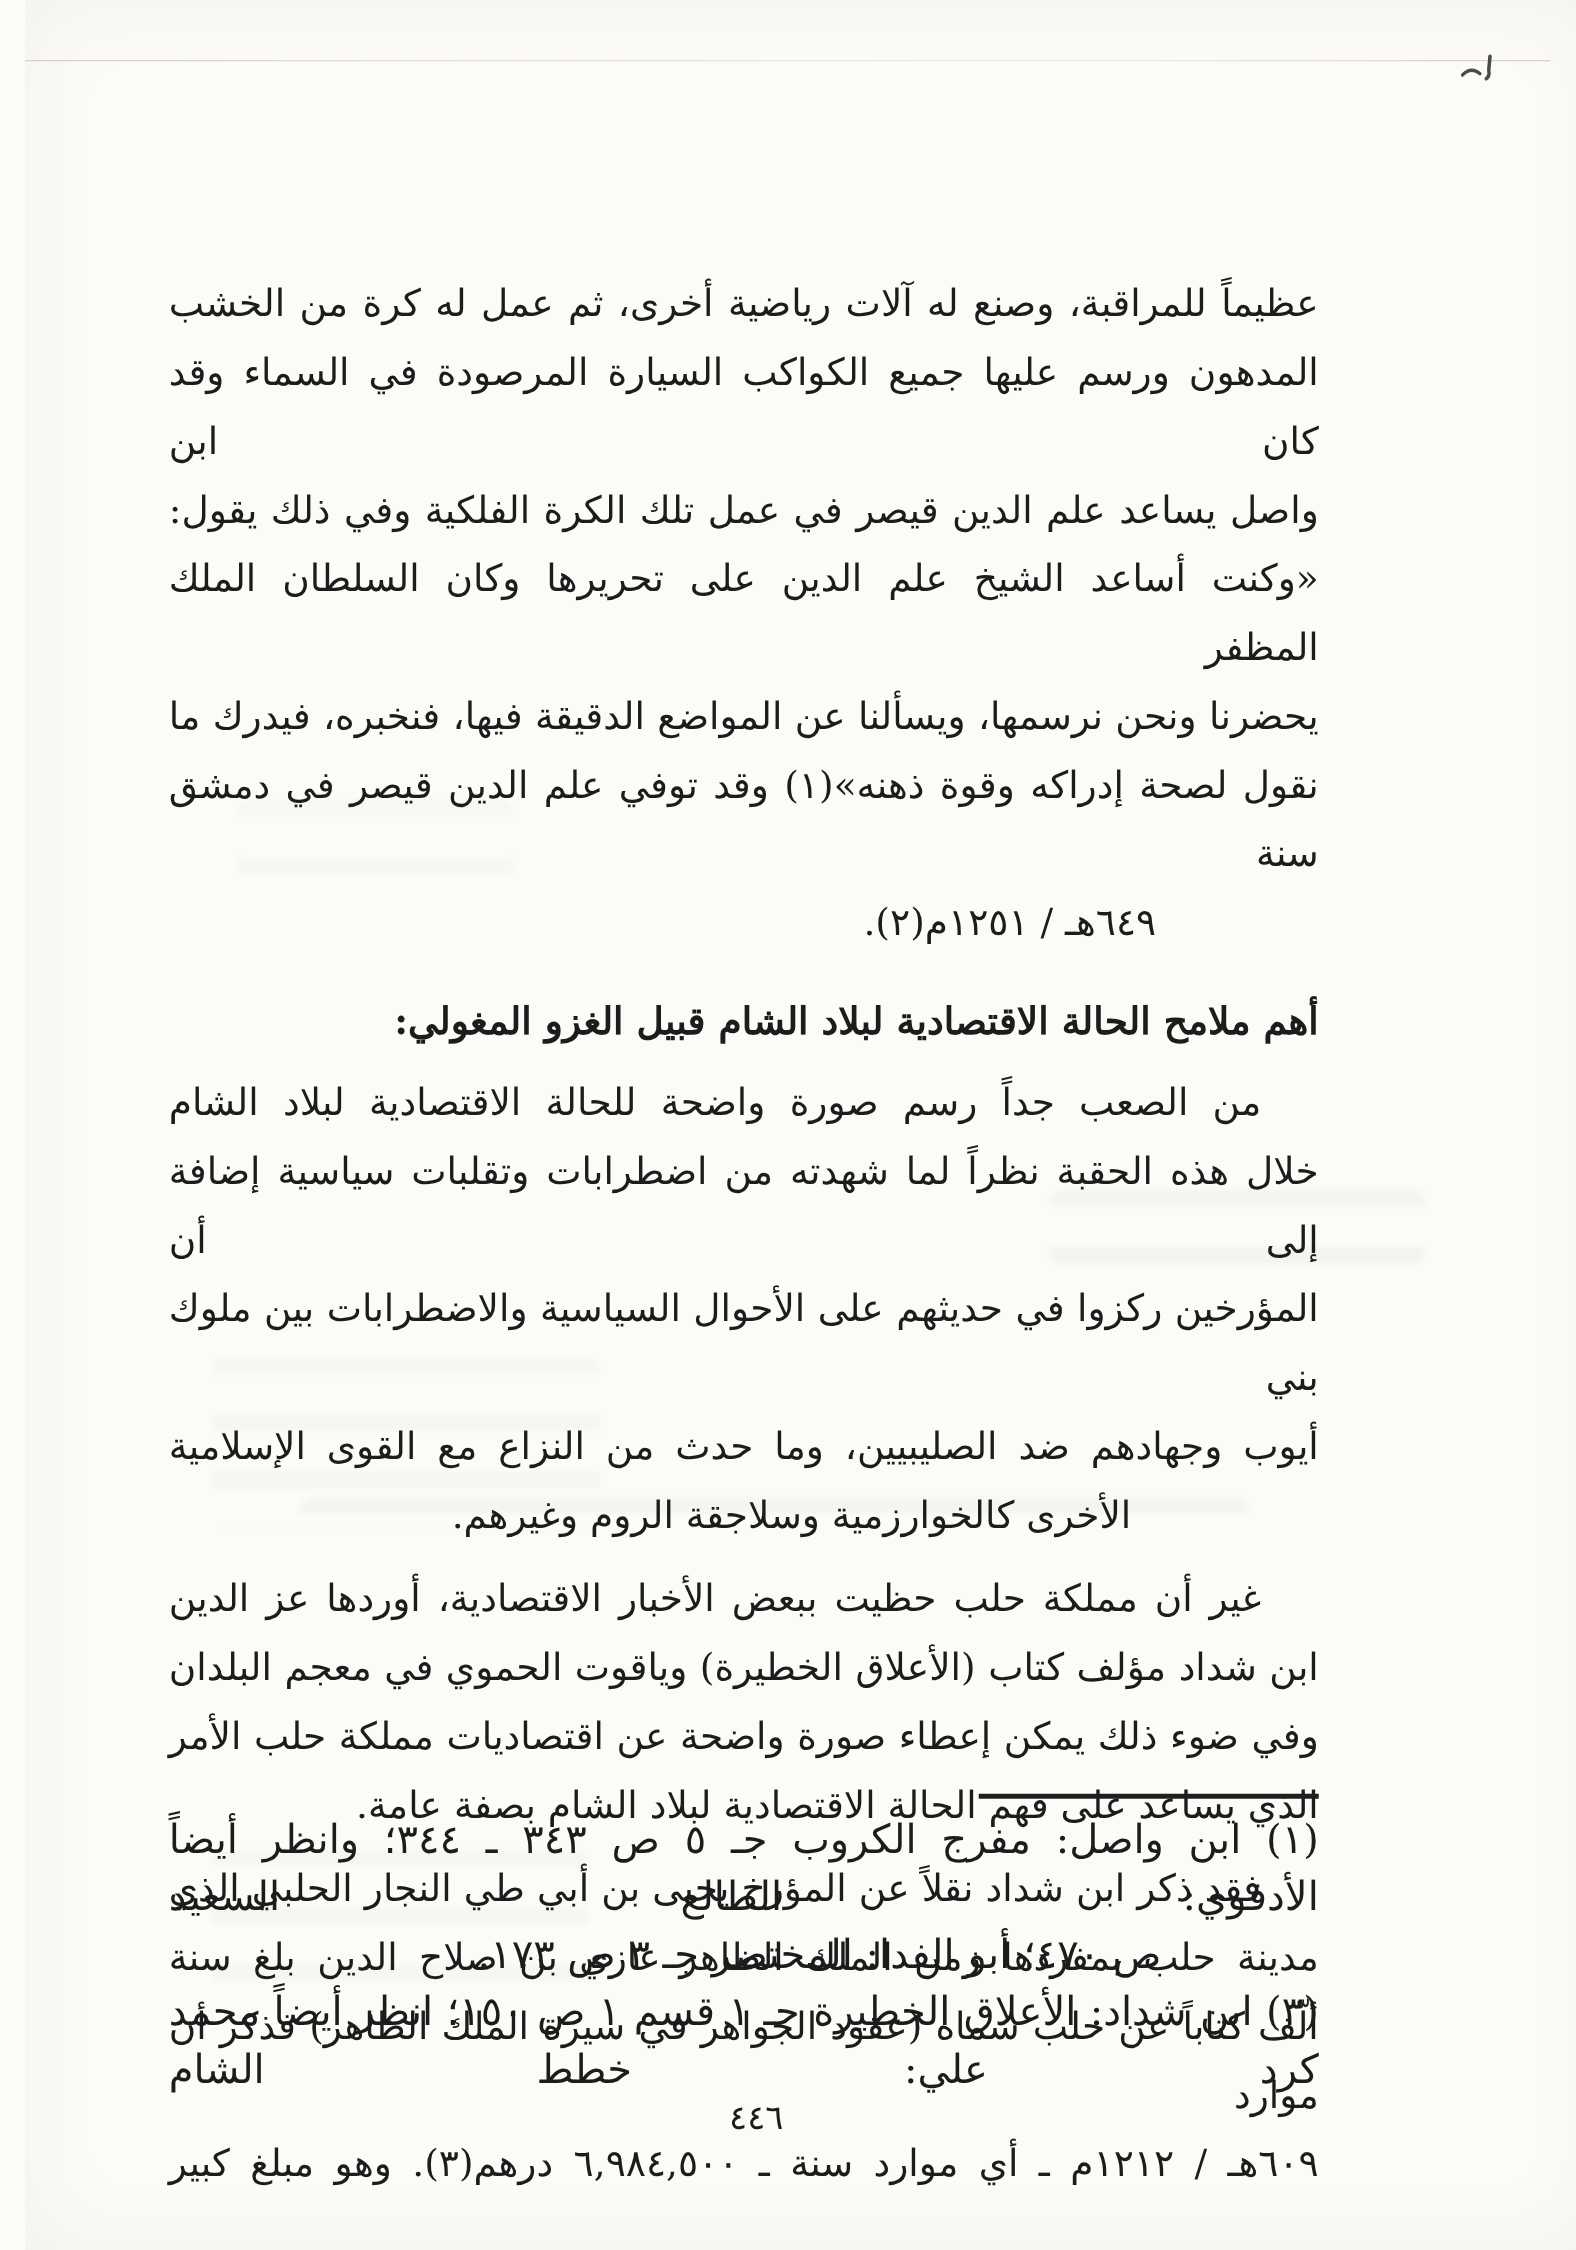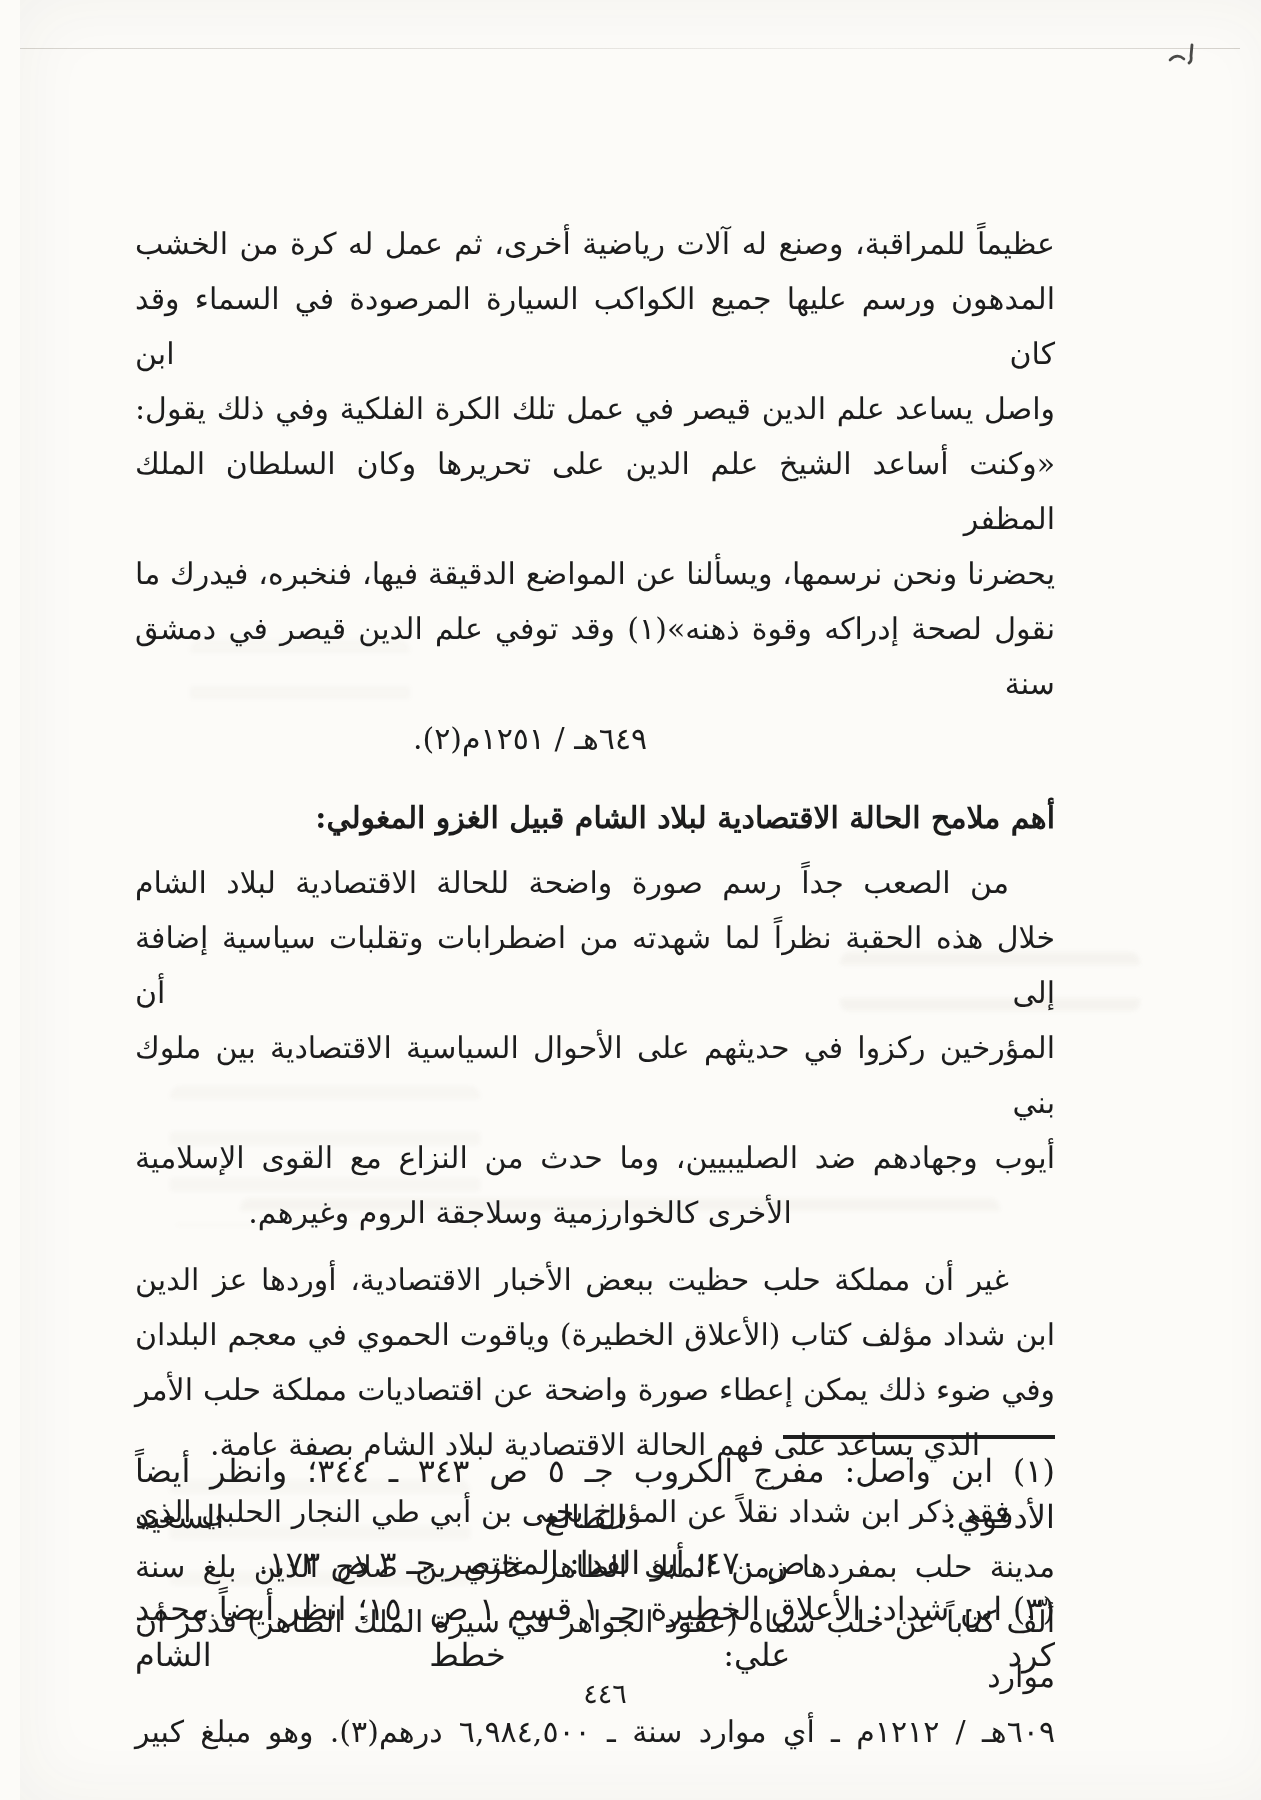--- a/index.html
+++ b/index.html
@@ -25,21 +25,21 @@
   .s1 { top:952px;  left:820px; width:300px; height:60px; }
   .s2 { top:1198px; left:220px; width:760px; height:40px; opacity:.45; }
   .s3 { top:1086px; left:150px; width:310px; height:140px; opacity:.4; }
   .s4 { top:1480px; left:150px; width:300px; height:110px; opacity:.4; }
   .s5 { top:640px;  left:170px; width:220px; height:90px;  opacity:.35; }
 
   .body-text { position:absolute; top:216px; right:226px; width:920px;
     font-size:30px; line-height:55px; }
   .ln { min-height:55px; }
   .j  { text-align:justify; text-align-last:justify; }
-  .r  { text-align:center; }
+  .r  { text-align:right; }
   .ind { text-indent:46px; }           
   .short1 { padding-right:130px; }     
   .short2 { padding-right:150px; }     
   .heading { font-weight:bold; font-size:30px; line-height:55px;
     margin:24px 0 10px 0; text-align:right; }
   .pgap { margin-top:12px; }
 
   .fn-sep { position:absolute; top:1435px; right:226px; width:272px; height:4px;
     background:#1f1f1f; }
   .footnotes { position:absolute; top:1448px; right:226px; width:920px;
@@ -79,21 +79,21 @@
       <div class="ln j">يحضرنا ونحن نرسمها، ويسألنا عن المواضع الدقيقة فيها، فنخبره، فيدرك ما</div>
       <div class="ln j">نقول لصحة إدراكه وقوة ذهنه»(١) وقد توفي علم الدين قيصر في دمشق سنة</div>
       <div class="ln r short1">٦٤٩هـ / ١٢٥١م(٢).</div>
     </div>
 
     <div class="heading">أهم ملامح الحالة الاقتصادية لبلاد الشام قبيل الغزو المغولي:</div>
 
     <div class="para">
       <div class="ln j ind">من الصعب جداً رسم صورة واضحة للحالة الاقتصادية لبلاد الشام</div>
       <div class="ln j">خلال هذه الحقبة نظراً لما شهدته من اضطرابات وتقلبات سياسية إضافة إلى أن</div>
-      <div class="ln j">المؤرخين ركزوا في حديثهم على الأحوال السياسية الاقتصادية بين ملوك بني</div>
+      <div class="ln j">المؤرخين ركزوا في حديثهم على الأحوال السياسية والاضطرابات بين ملوك بني</div>
       <div class="ln j">أيوب وجهادهم ضد الصليبيين، وما حدث من النزاع مع القوى الإسلامية</div>
       <div class="ln r short2">الأخرى كالخوارزمية وسلاجقة الروم وغيرهم.</div>
     </div>
 
     <div class="para pgap">
       <div class="ln j ind">غير أن مملكة حلب حظيت ببعض الأخبار الاقتصادية، أوردها عز الدين</div>
       <div class="ln j">ابن شداد مؤلف كتاب (الأعلاق الخطيرة) وياقوت الحموي في معجم البلدان</div>
       <div class="ln j">وفي ضوء ذلك يمكن إعطاء صورة واضحة عن اقتصاديات مملكة حلب الأمر</div>
       <div class="ln r">الذي يساعد على فهم الحالة الاقتصادية لبلاد الشام بصفة عامة.</div>
     </div>

